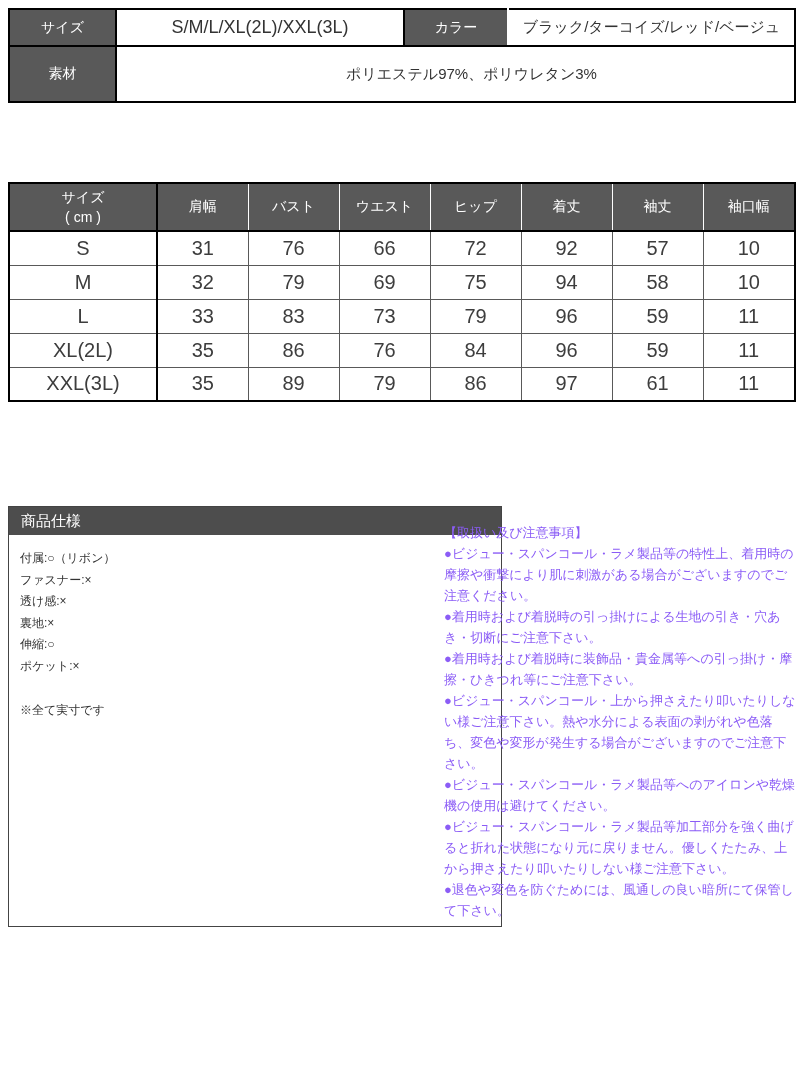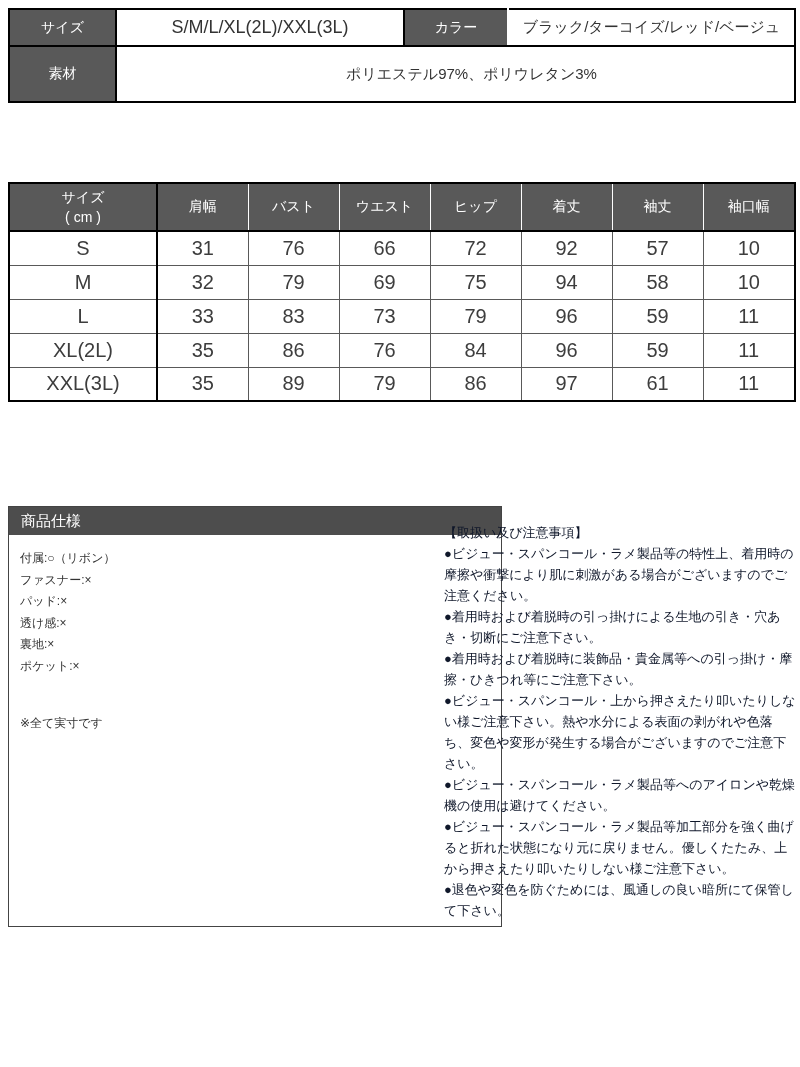--- a/index.html
+++ b/index.html
@@ -66,27 +66,27 @@
   }
   .spec-bar {
     height: 28px; line-height: 28px;
     background: #4d4d4d; color: #ffffff;
     font-size: 15px; padding-left: 12px;
   }
   .spec-content {
     padding: 13px 12px 0 11px;
     font-size: 12px; line-height: 21.5px; color: #333333;
   }
-  .spec-note { margin-top: 36px; }
+  .spec-note { margin-top: 24px; font-family: Liberation Mono, monospace; }
 
   
   .care-notes {
     position: absolute; left: 444px; top: 522px;
     width: 352px;
-    font-size: 13px; line-height: 21px; color: #0f172a;
+    font-size: 13px; line-height: 21px; color: #8b5cf6;
   }
   .care-notes .title { margin: 0; }
   .care-notes .item { margin: 0; }
 </style>
 </head>
 <body>
 
 <table class="info-table">
   <colgroup>
     <col style="width:107px">
@@ -187,23 +187,23 @@
       </tr>
     </tbody>
 </table>
 
 <div class="product-spec">
   <div class="spec-bar">商品仕様</div>
   <div class="spec-content">
     <div>
         <div>付属:○（リボン）</div>
         <div>ファスナー:×</div>
-        <div>パッド:×</div>
         <div>透け感:×</div>
         <div>裏地:×</div>
+        <div>伸縮:○</div>
         <div>ポケット:×</div>
       </div>
     <div class="spec-note">※全て実寸です</div>
   </div>
 </div>
 
 <div class="care-notes">
   <div class="title">【取扱い及び注意事項】</div>
   <div>
       <div class="item">●ビジュー・スパンコール・ラメ製品等の特性上、着用時の摩擦や衝撃により肌に刺激がある場合がございますのでご注意ください。</div>

